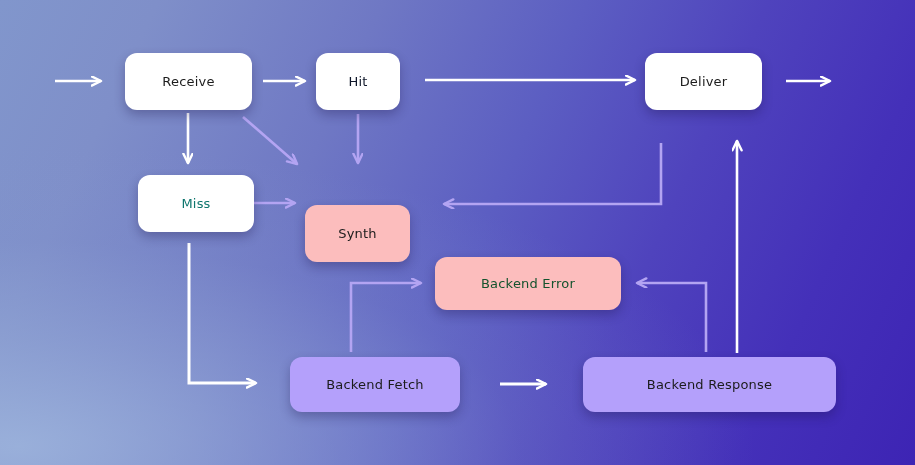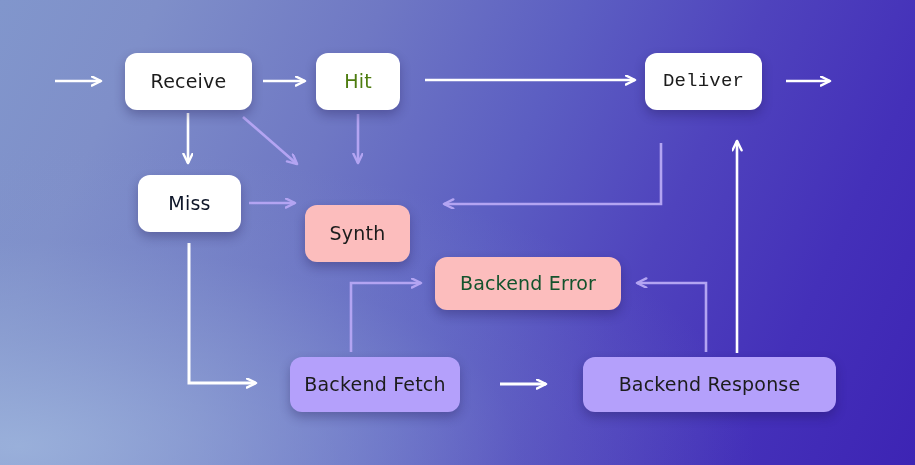--- a/index.html
+++ b/index.html
@@ -42,21 +42,21 @@
     height: 465px;
   }
   .node {
     position: absolute;
     display: flex;
     align-items: center;
     justify-content: center;
     border-radius: 12px;
     box-sizing: border-box;
     color: #1c1c1c;
-    font-size: 19px;
+    font-size: 13px;
     letter-spacing: 0.2px;
     line-height: 1;
     white-space: nowrap;
     box-shadow: 0 5px 11px rgba(25,18,70,0.30);
     z-index: 3;
   }
   .node-label {
     display: block;
     padding-bottom: 1px;
   }
@@ -105,29 +105,29 @@
       <path d="M661,143 L661,204 L444,204" stroke="#b3a4f2" stroke-width="2.6" marker-end="url(#ah-purple)"></path>
 
       <path d="M737,353 L737,141" stroke="#ffffff" stroke-width="2.6" marker-end="url(#ah-white)"></path>
     </g>
   </svg>
 
   <div class="node" id="node-receive" style="left: 125px; top: 53px; width: 127px; height: 57px; background: rgb(255, 255, 255); color: rgb(28, 28, 28);">
     <span class="node-label">Receive</span>
   </div>
 
-  <div class="node" id="node-hit" style="left: 316px; top: 53px; width: 84px; height: 57px; background: rgb(255, 255, 255); color: #4d7c0f;">
+  <div class="node" id="node-hit" style="left: 316px; top: 53px; width: 84px; height: 57px; background: rgb(255, 255, 255); color: #0f172a;">
     <span class="node-label">Hit</span>
   </div>
 
-  <div class="node" id="node-deliver" style="left: 645px; top: 53px; width: 117px; height: 57px; background: rgb(255, 255, 255); color: rgb(28, 28, 28); font-family: Liberation Mono, monospace;">
+  <div class="node" id="node-deliver" style="left: 645px; top: 53px; width: 117px; height: 57px; background: rgb(255, 255, 255); color: rgb(28, 28, 28);">
     <span class="node-label">Deliver</span>
   </div>
 
-  <div class="node" id="node-miss" style="left: 138px; top: 175px; width: 103px; height: 57px; background: rgb(255, 255, 255); color: #0f172a;">
+  <div class="node" id="node-miss" style="left: 138px; top: 175px; width: 116px; height: 57px; background: rgb(255, 255, 255); color: #0f766e;">
     <span class="node-label">Miss</span>
   </div>
 
   <div class="node" id="node-synth" style="left: 305px; top: 175px; width: 105px; height: 57px; background: rgb(252, 189, 189); color: rgb(28, 28, 28); margin-top: 30px;">
     <span class="node-label">Synth</span>
   </div>
 
   <div class="node" id="node-bkerror" style="left: 435px; top: 257px; width: 186px; height: 53px; background: rgb(252, 189, 189); color: #14532d;">
     <span class="node-label">Backend Error</span>
   </div>

